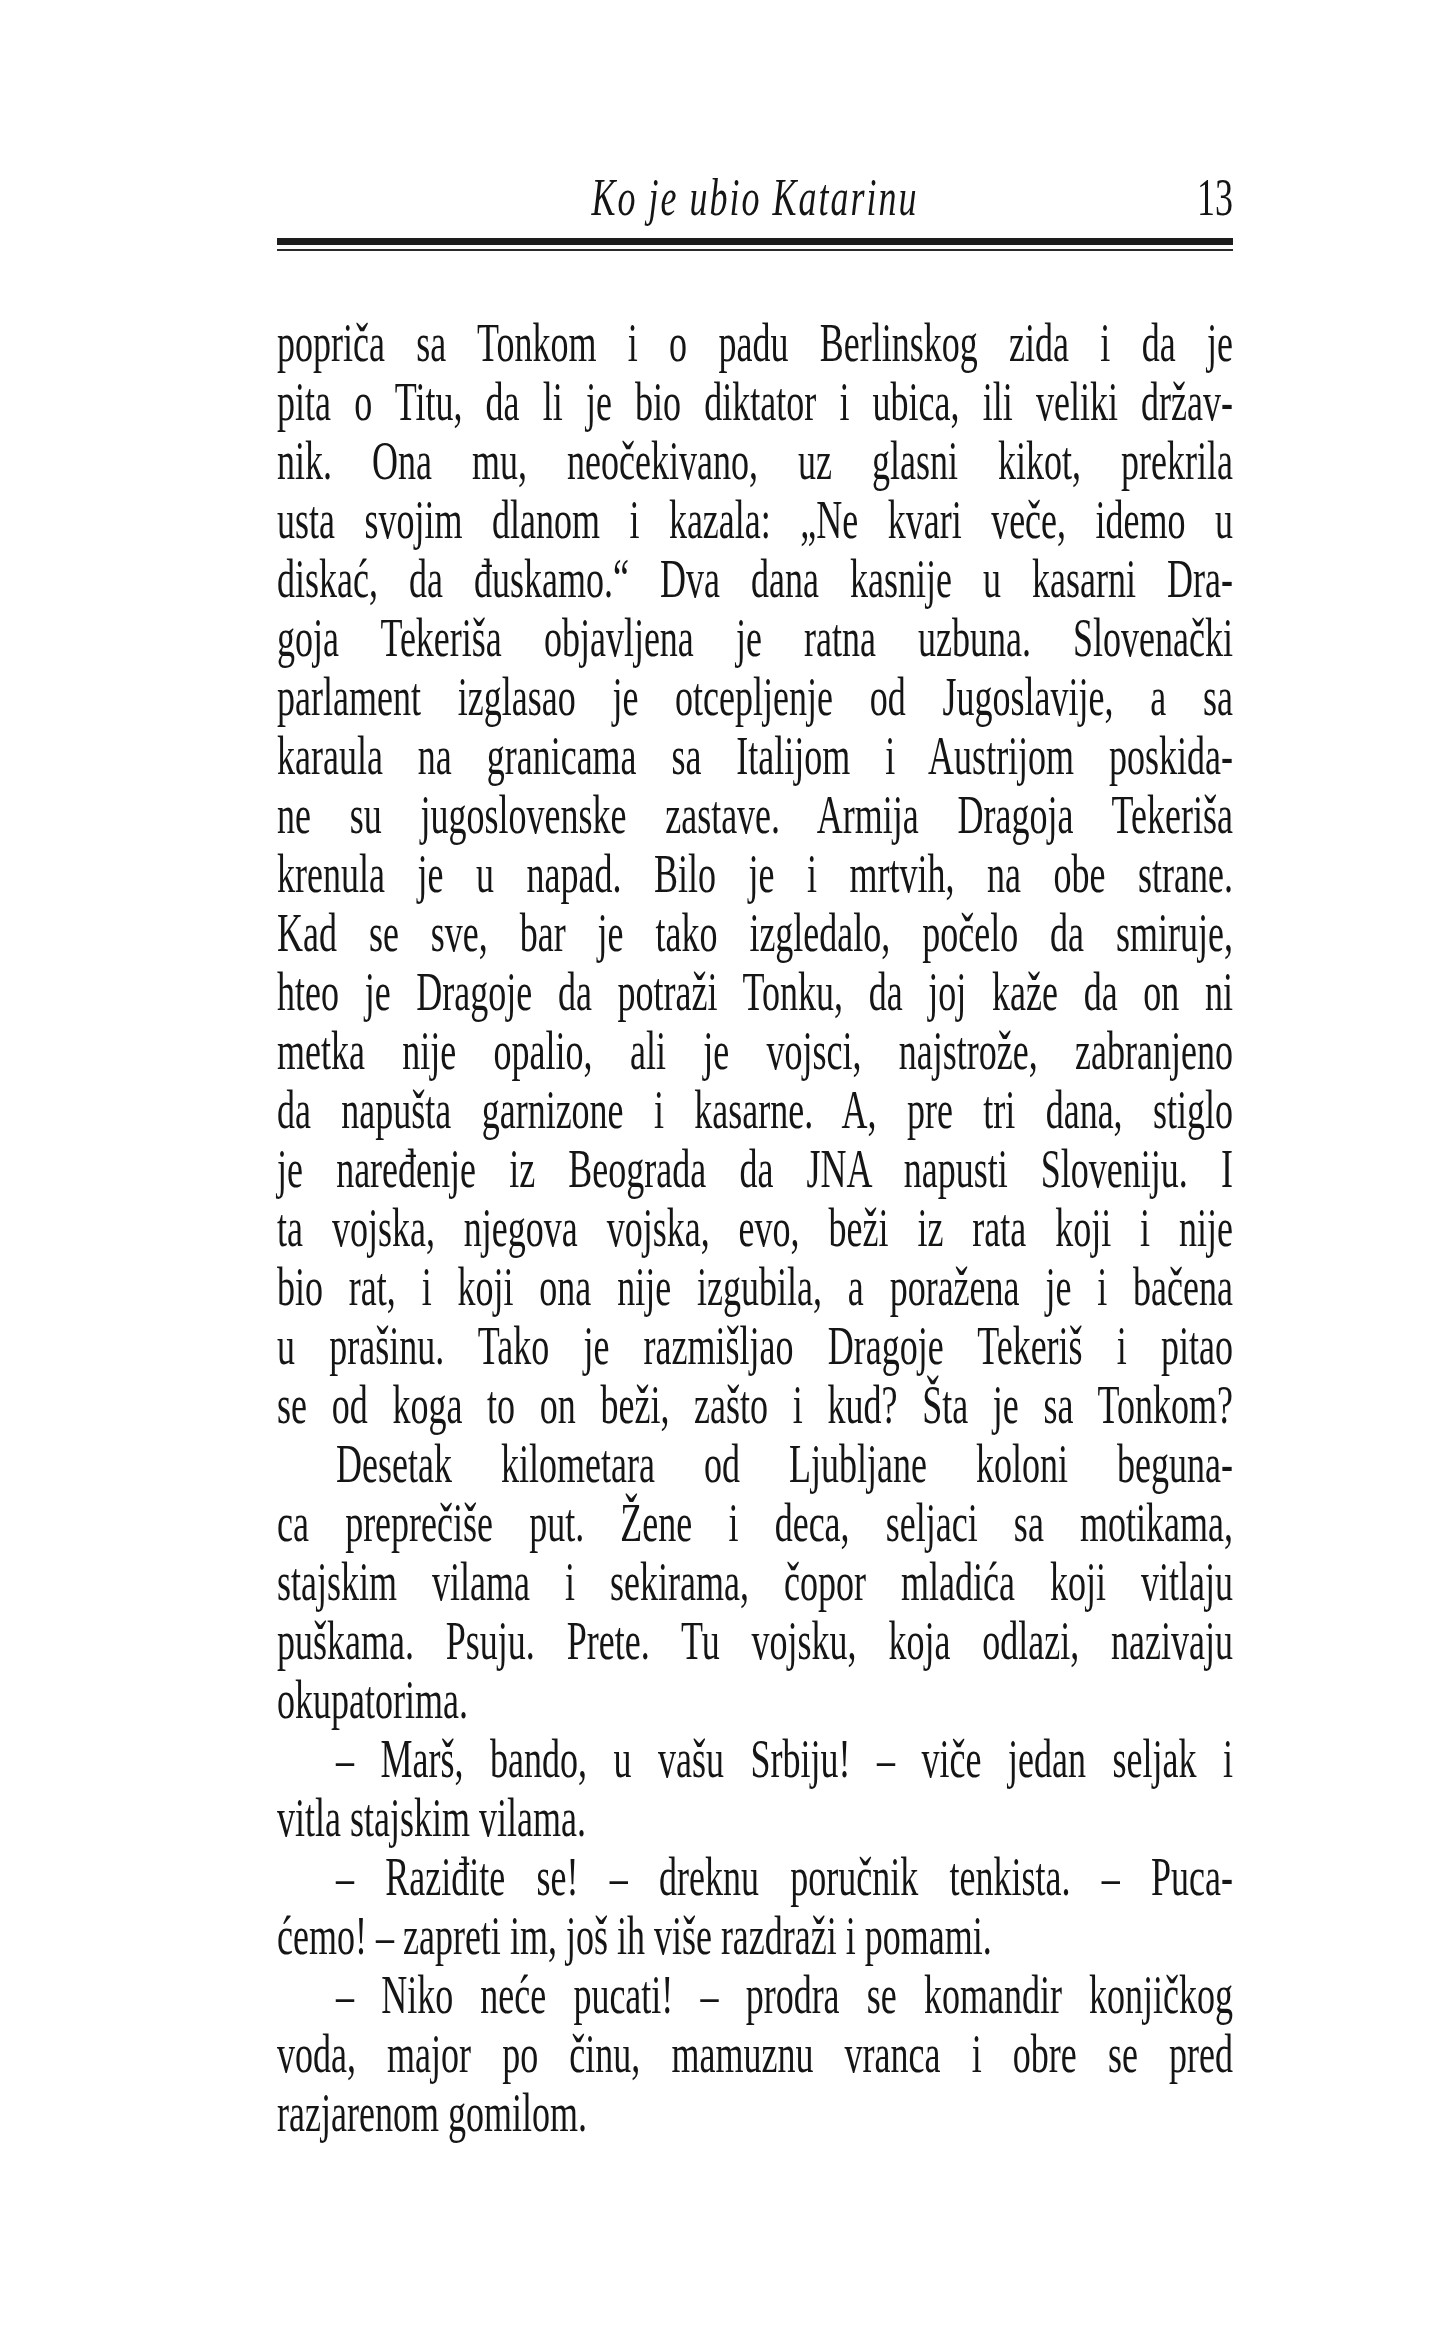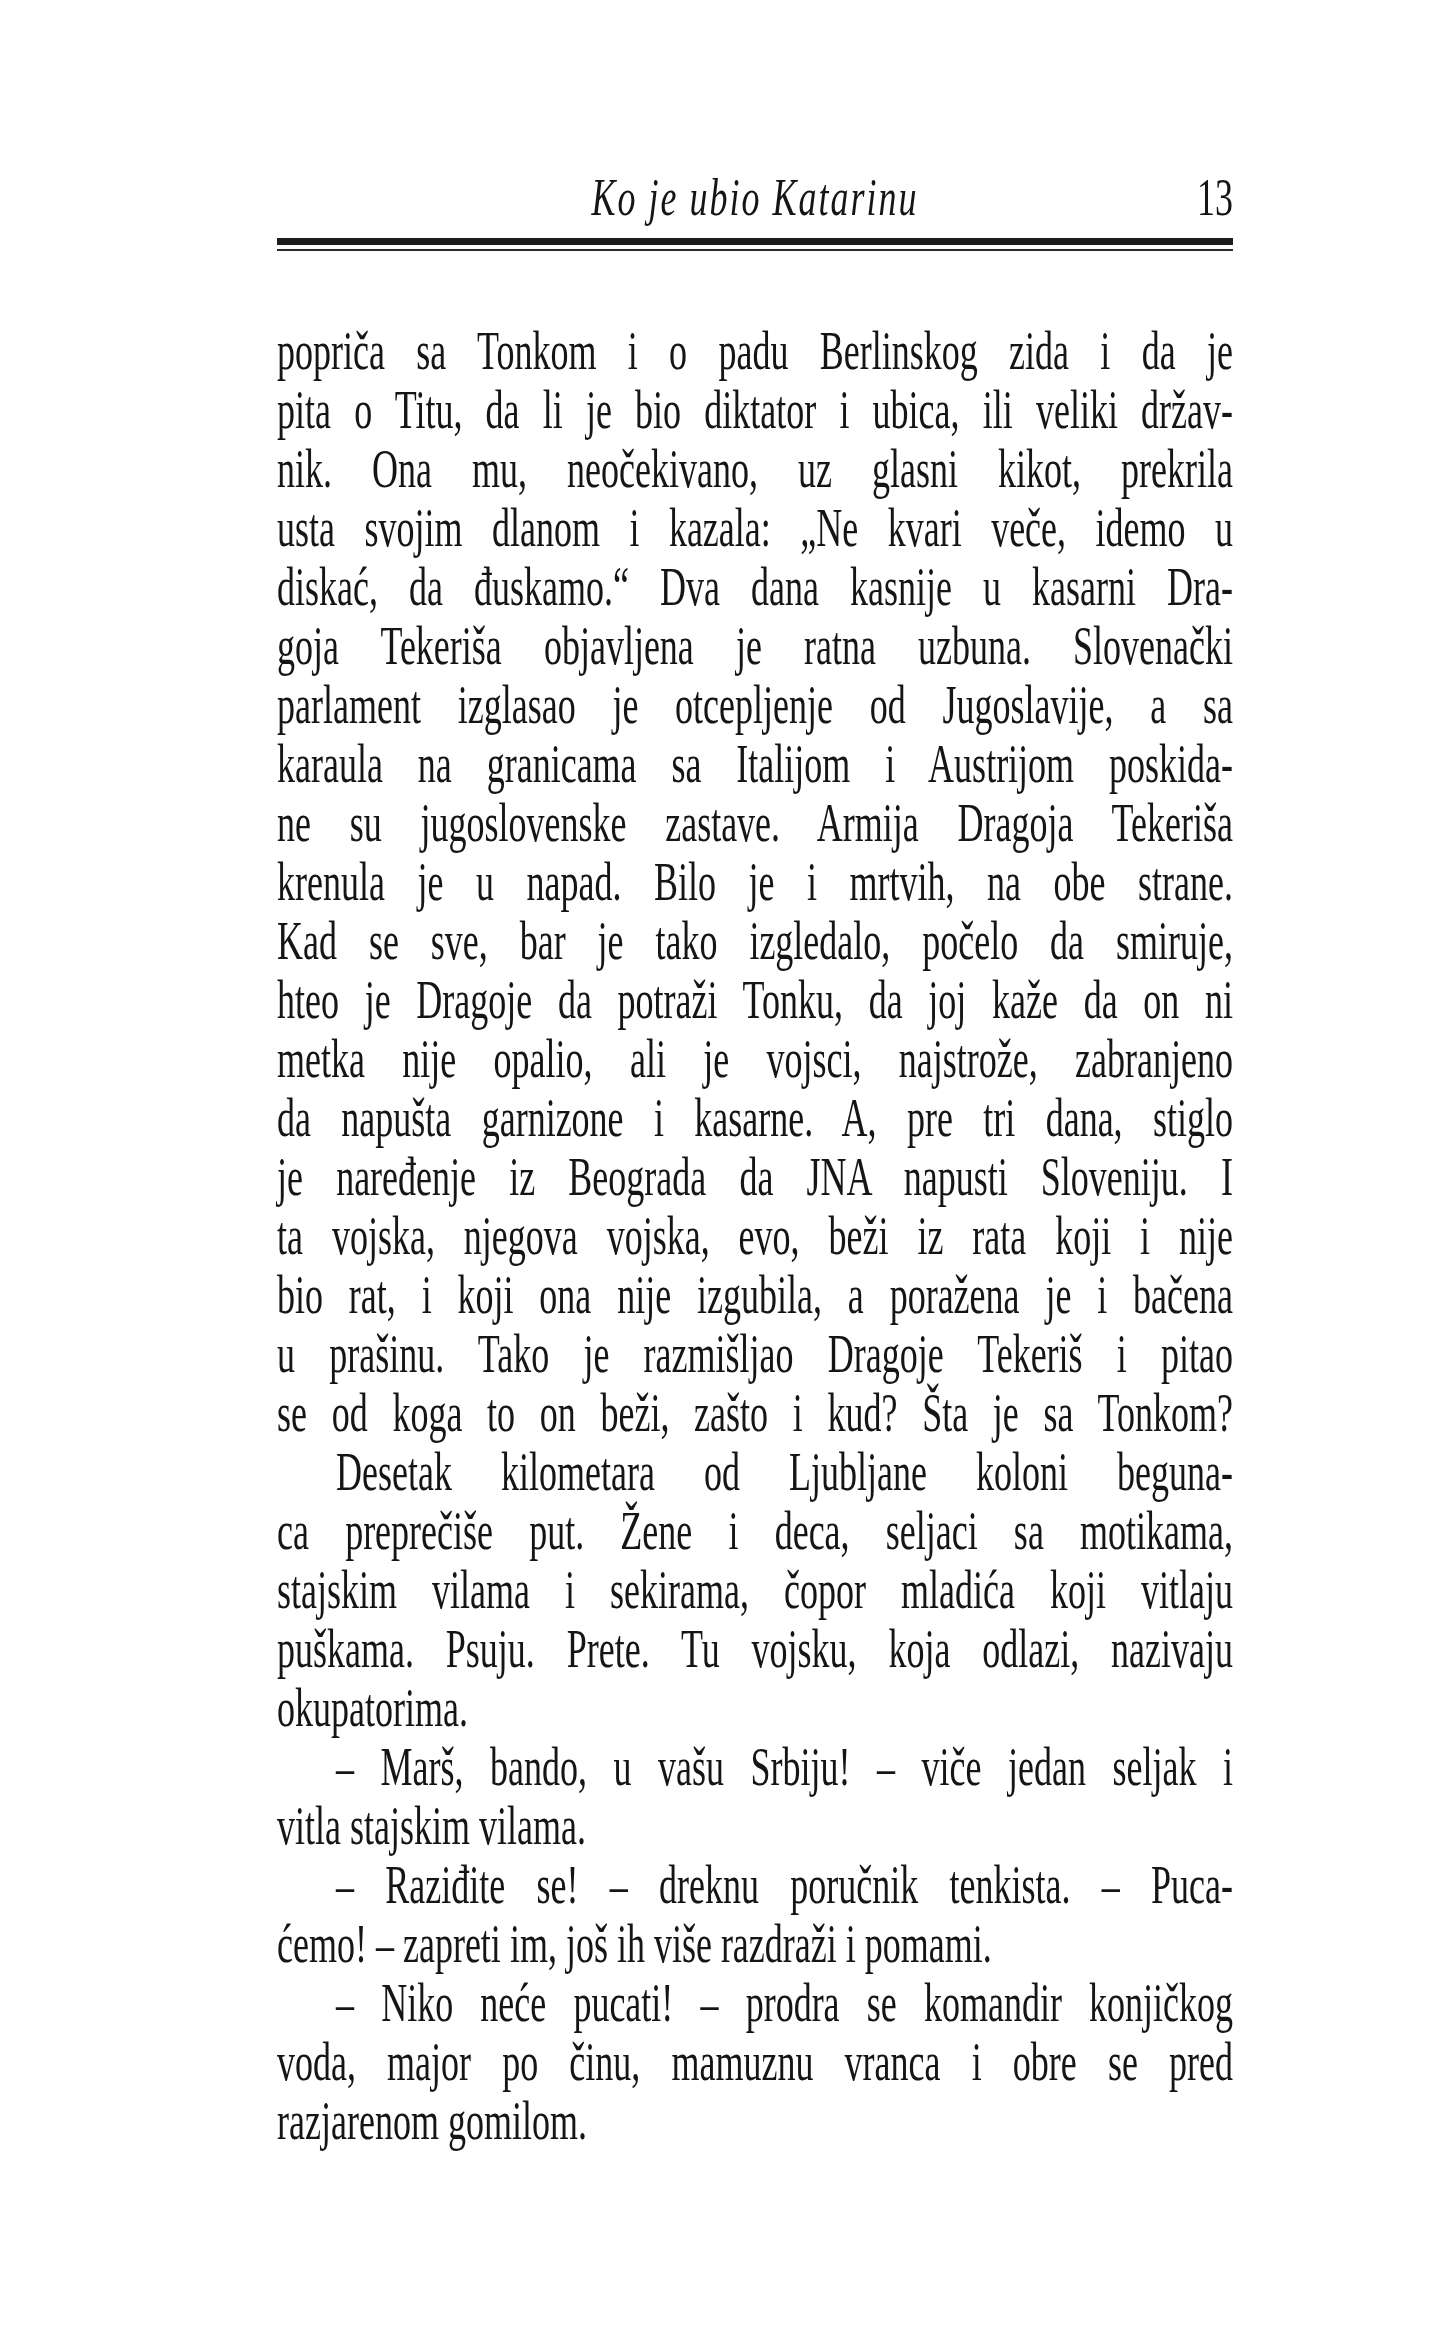--- a/index.html
+++ b/index.html
@@ -59,21 +59,21 @@
     position: absolute;
     left: 277px;
     top: 249px;
     width: 956px;
     height: 2px;
     background: #2a2a2a;
   }
   .body-text {
     position: absolute;
     left: 277px;
-    top: 322px;
+    top: 314px;
     width: 956px;
     font-family: Liberation Serif, serif;
   }
   .line {
     height: 59px;
     line-height: 59px;
     font-size: 36px;
     text-align: justify;
     text-align-last: justify;
     text-justify: inter-word;

